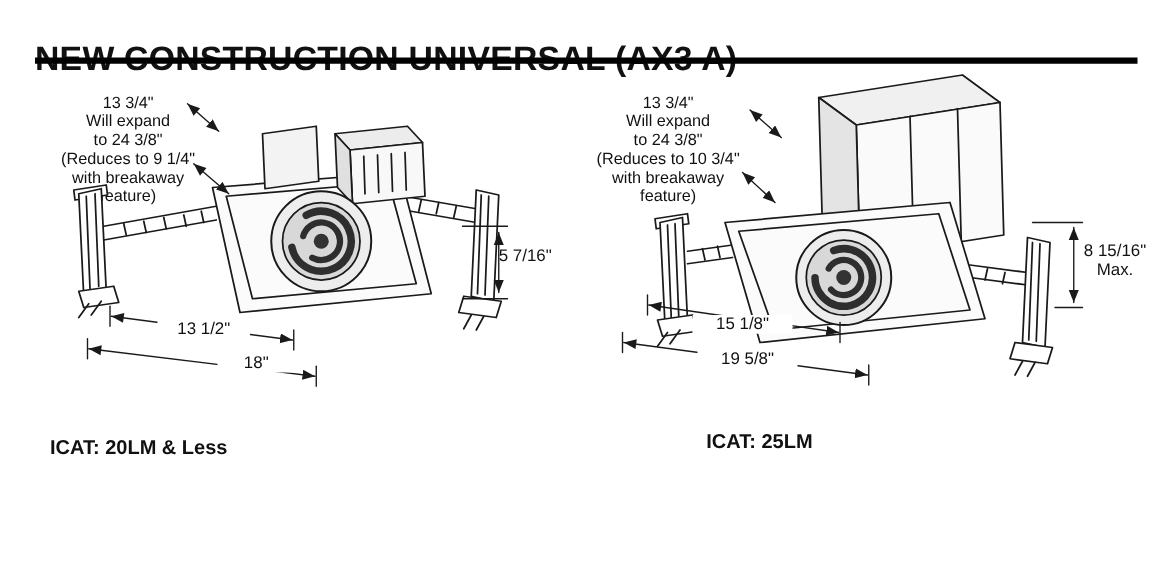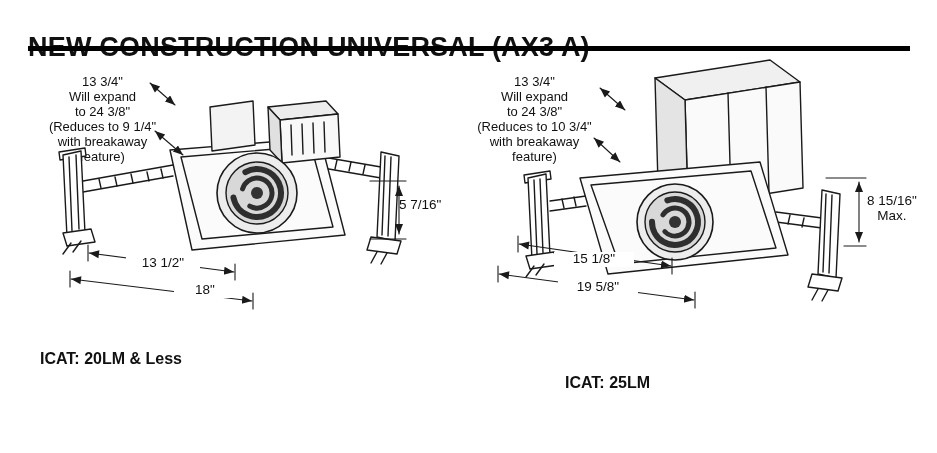--- a/index.html
+++ b/index.html
@@ -27,21 +27,21 @@
   .dim-h-left{left:399px;top:198px;width:60px;text-align:left;}
   .dim-in-left{left:126px;top:256px;width:70px;}
   .dim-out-left{left:174px;top:283px;width:58px;}
   .dim-h-right{left:850px;top:194px;width:84px;}
   .dim-in-right{left:554px;top:252px;width:76px;}
   .dim-out-right{left:558px;top:280px;width:76px;}
   .caption{
     position:absolute;font-size:16px;font-weight:700;line-height:1.3;
   }
   .caption-left{left:40px;top:349px;width:330px;}
-  .caption-right{left:565px;top:373px;width:270px;}
+  .caption-right{left:565px;top:344px;width:270px;}
   svg{position:absolute;}
   .svg-left{left:25px;top:55px;}
   .svg-right{left:470px;top:50px;}
 </style>
 </head>
 <body>
 
 <div class="page">
 
   <h1 class="title">NEW CONSTRUCTION UNIVERSAL (AX3 A)</h1>

